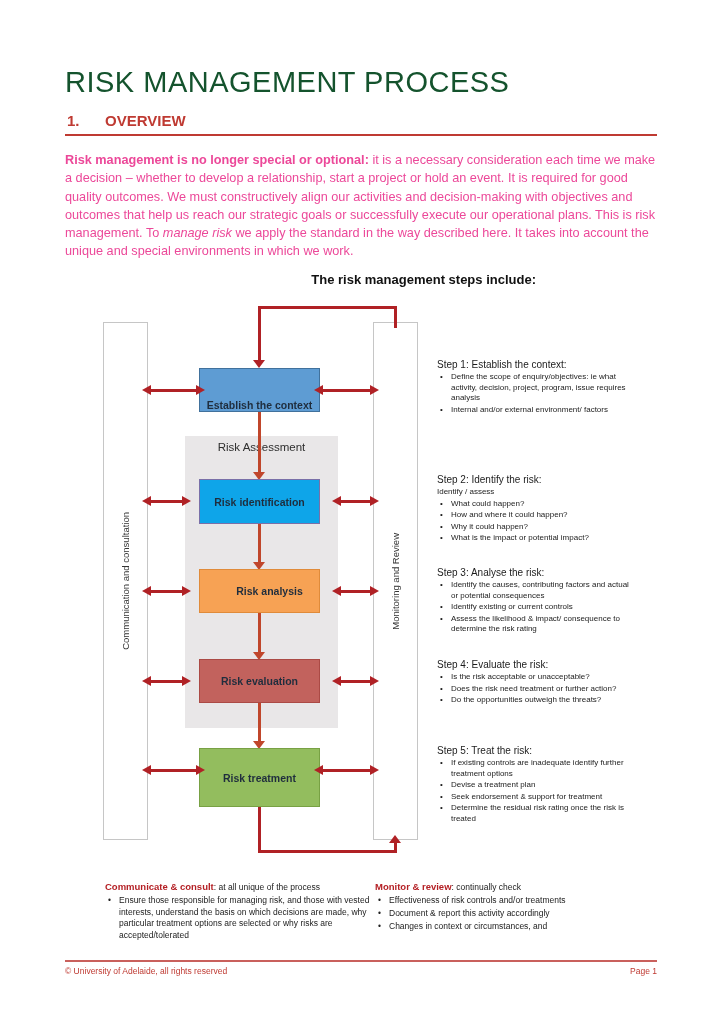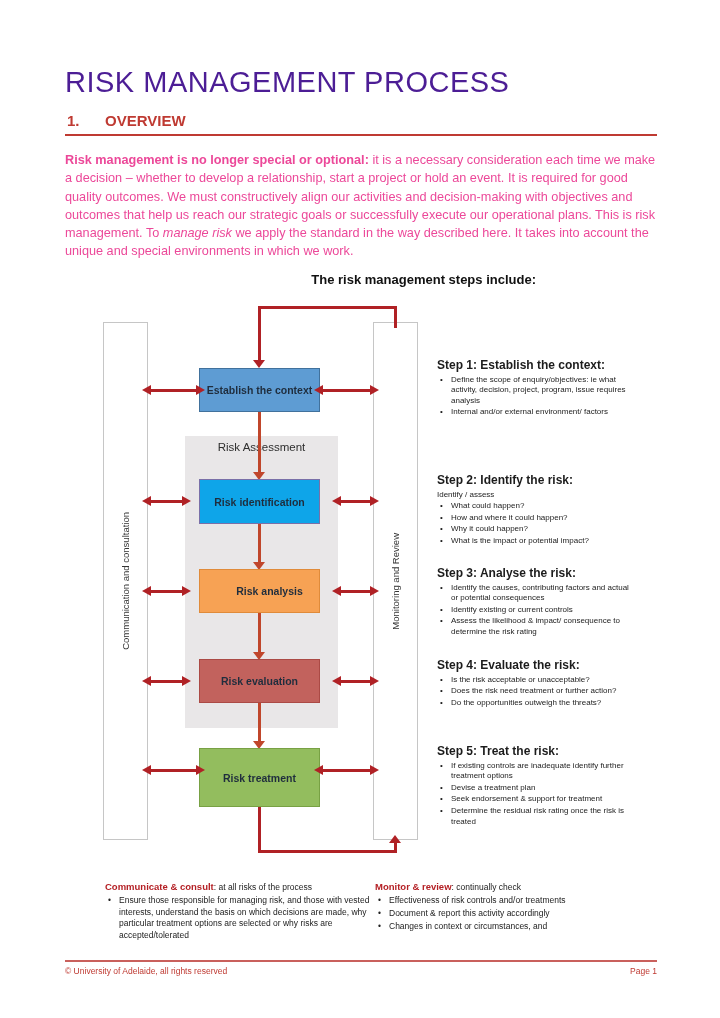--- a/index.html
+++ b/index.html
@@ -1,20 +1,20 @@
 <!DOCTYPE html>
 <html><head>
 <meta charset="utf-8">
 <style>
   * { margin:0; padding:0; box-sizing:border-box; }
   html,body { background:#fff; }
   body { font-family:"Liberation Sans", sans-serif; color:#1a1a1a; }
   .page { position:relative; width:720px; height:1018px; background:#fff; overflow:hidden; }
 
-  .title { position:absolute; left:65px; top:66px; font-size:29px; letter-spacing:.5px; color:#4c1d95; font-weight:400; }
+  .title { position:absolute; left:65px; top:66px; font-size:29px; letter-spacing:.5px; color:#14532d; font-weight:400; }
   .section-row { position:absolute; left:67px; top:112px; width:590px; color:#bf3a32; font-size:15px; font-weight:700; }
   .section-num { display:inline-block; width:38px; }
   .section-rule { position:absolute; left:65px; top:134px; width:592px; height:2px; background:#bf3a32; }
 
   .intro { position:absolute; left:65px; top:151px; width:594px; font-size:12.7px; line-height:1.44; color:#ec4899; }
   .intro b { font-weight:700; }
   .intro i { font-style:italic; }
 
   .diagram-heading { position:absolute; left:156px; top:272px; width:380px; text-align:right; font-size:13px; font-weight:700; color:#111; }
 
@@ -46,21 +46,21 @@
   .vseg { position:absolute; width:2.5px; background:#b02125; }
 
   
   .darr { position:absolute; height:2.5px; background:#b02125; }
   .darr::before, .darr::after { content:""; position:absolute; top:-4px; width:0; height:0; border-top:5.25px solid transparent; border-bottom:5.25px solid transparent; }
   .darr::before { left:-8px; border-right:9px solid #b02125; }
   .darr::after { right:-8px; border-left:9px solid #b02125; }
 
   
   .step { position:absolute; left:437px; width:198px; font-size:8px; line-height:1.32; color:#1c1c1c; }
-  .step h4 { font-size:12px; font-weight:700; margin-bottom:1px; }
+  .step h4 { font-size:10px; font-weight:400; margin-bottom:1px; }
   .step .intro-line { margin-bottom:1px; }
   .b { position:relative; padding-left:14px; margin:1px 0; }
   .b::before { content:"\2022"; position:absolute; left:3px; }
 
   
   .note { position:absolute; top:881px; font-size:8.5px; line-height:1.35; color:#222; }
   .note-left { left:105px; width:265px; }
   .note-right { left:375px; width:285px; }
   .note .hd { color:#b41f24; font-weight:700; font-size:9.5px; }
   .note .b { margin:1.5px 0; }
@@ -109,21 +109,21 @@
     <div class="vline" style="top:613px; height:40px;"></div>
     <div class="ahead-down" style="top:652px;"></div>
     <div class="vline" style="top:703px; height:39px;"></div>
     <div class="ahead-down" style="top:741px;"></div>
 
     <div class="vseg" style="left:258px; top:793px; height:59px;"></div>
     <div class="hline" style="left:258px; top:850px; width:139px;"></div>
     <div class="vseg" style="left:394px; top:843px; height:8px;"></div>
     <div class="ahead-up" style="left:389px; top:835px;"></div>
 
-    <div class="fbox fbox-1" style="background: rgb(94, 156, 211); border-color: rgb(65, 113, 156);">
+    <div class="fbox fbox-1" style="background: rgb(94, 156, 211); border-color: rgb(65, 113, 156); align-items: flex-end;">
       <span>Establish the context</span>
     </div>
     <div class="fbox fbox-2" style="background: #0ea5e9; border-color: rgb(122, 112, 168);">
       <span>Risk identification</span>
     </div>
     <div class="fbox fbox-3" style="background: rgb(247, 162, 84); border-color: rgb(224, 139, 58); padding-left: 20px;">
       <span>Risk analysis</span>
     </div>
     <div class="fbox fbox-4" style="background: rgb(194, 98, 93); border-color: rgb(171, 74, 69);">
       <span>Risk evaluation</span>
@@ -175,21 +175,21 @@
 
   <div class="step" style="top:744px;">
     <h4>Step 5: Treat the risk:</h4>
     <div class="b">If existing controls are inadequate identify further treatment options</div>
     <div class="b">Devise a treatment plan</div>
     <div class="b">Seek endorsement &amp; support for treatment</div>
     <div class="b">Determine the residual risk rating once the risk is treated</div>
   </div>
 
   <div class="note note-left">
-    <span class="hd">Communicate &amp; consult</span><span>: at all risks of the process</span>
+    <span class="hd">Communicate &amp; consult</span><span>: at all unique of the process</span>
     <div class="b">Ensure those responsible for managing risk, and those with vested interests, understand the basis on which decisions are made, why particular treatment options are selected or why risks are accepted/tolerated</div>
   </div>
 
   <div class="note note-right">
     <span class="hd">Monitor &amp; review</span><span>: continually check</span>
     <div class="b">Effectiveness of risk controls and/or treatments</div>
     <div class="b">Document &amp; report this activity accordingly</div>
     <div class="b">Changes in context or circumstances, and</div>
   </div>
 

